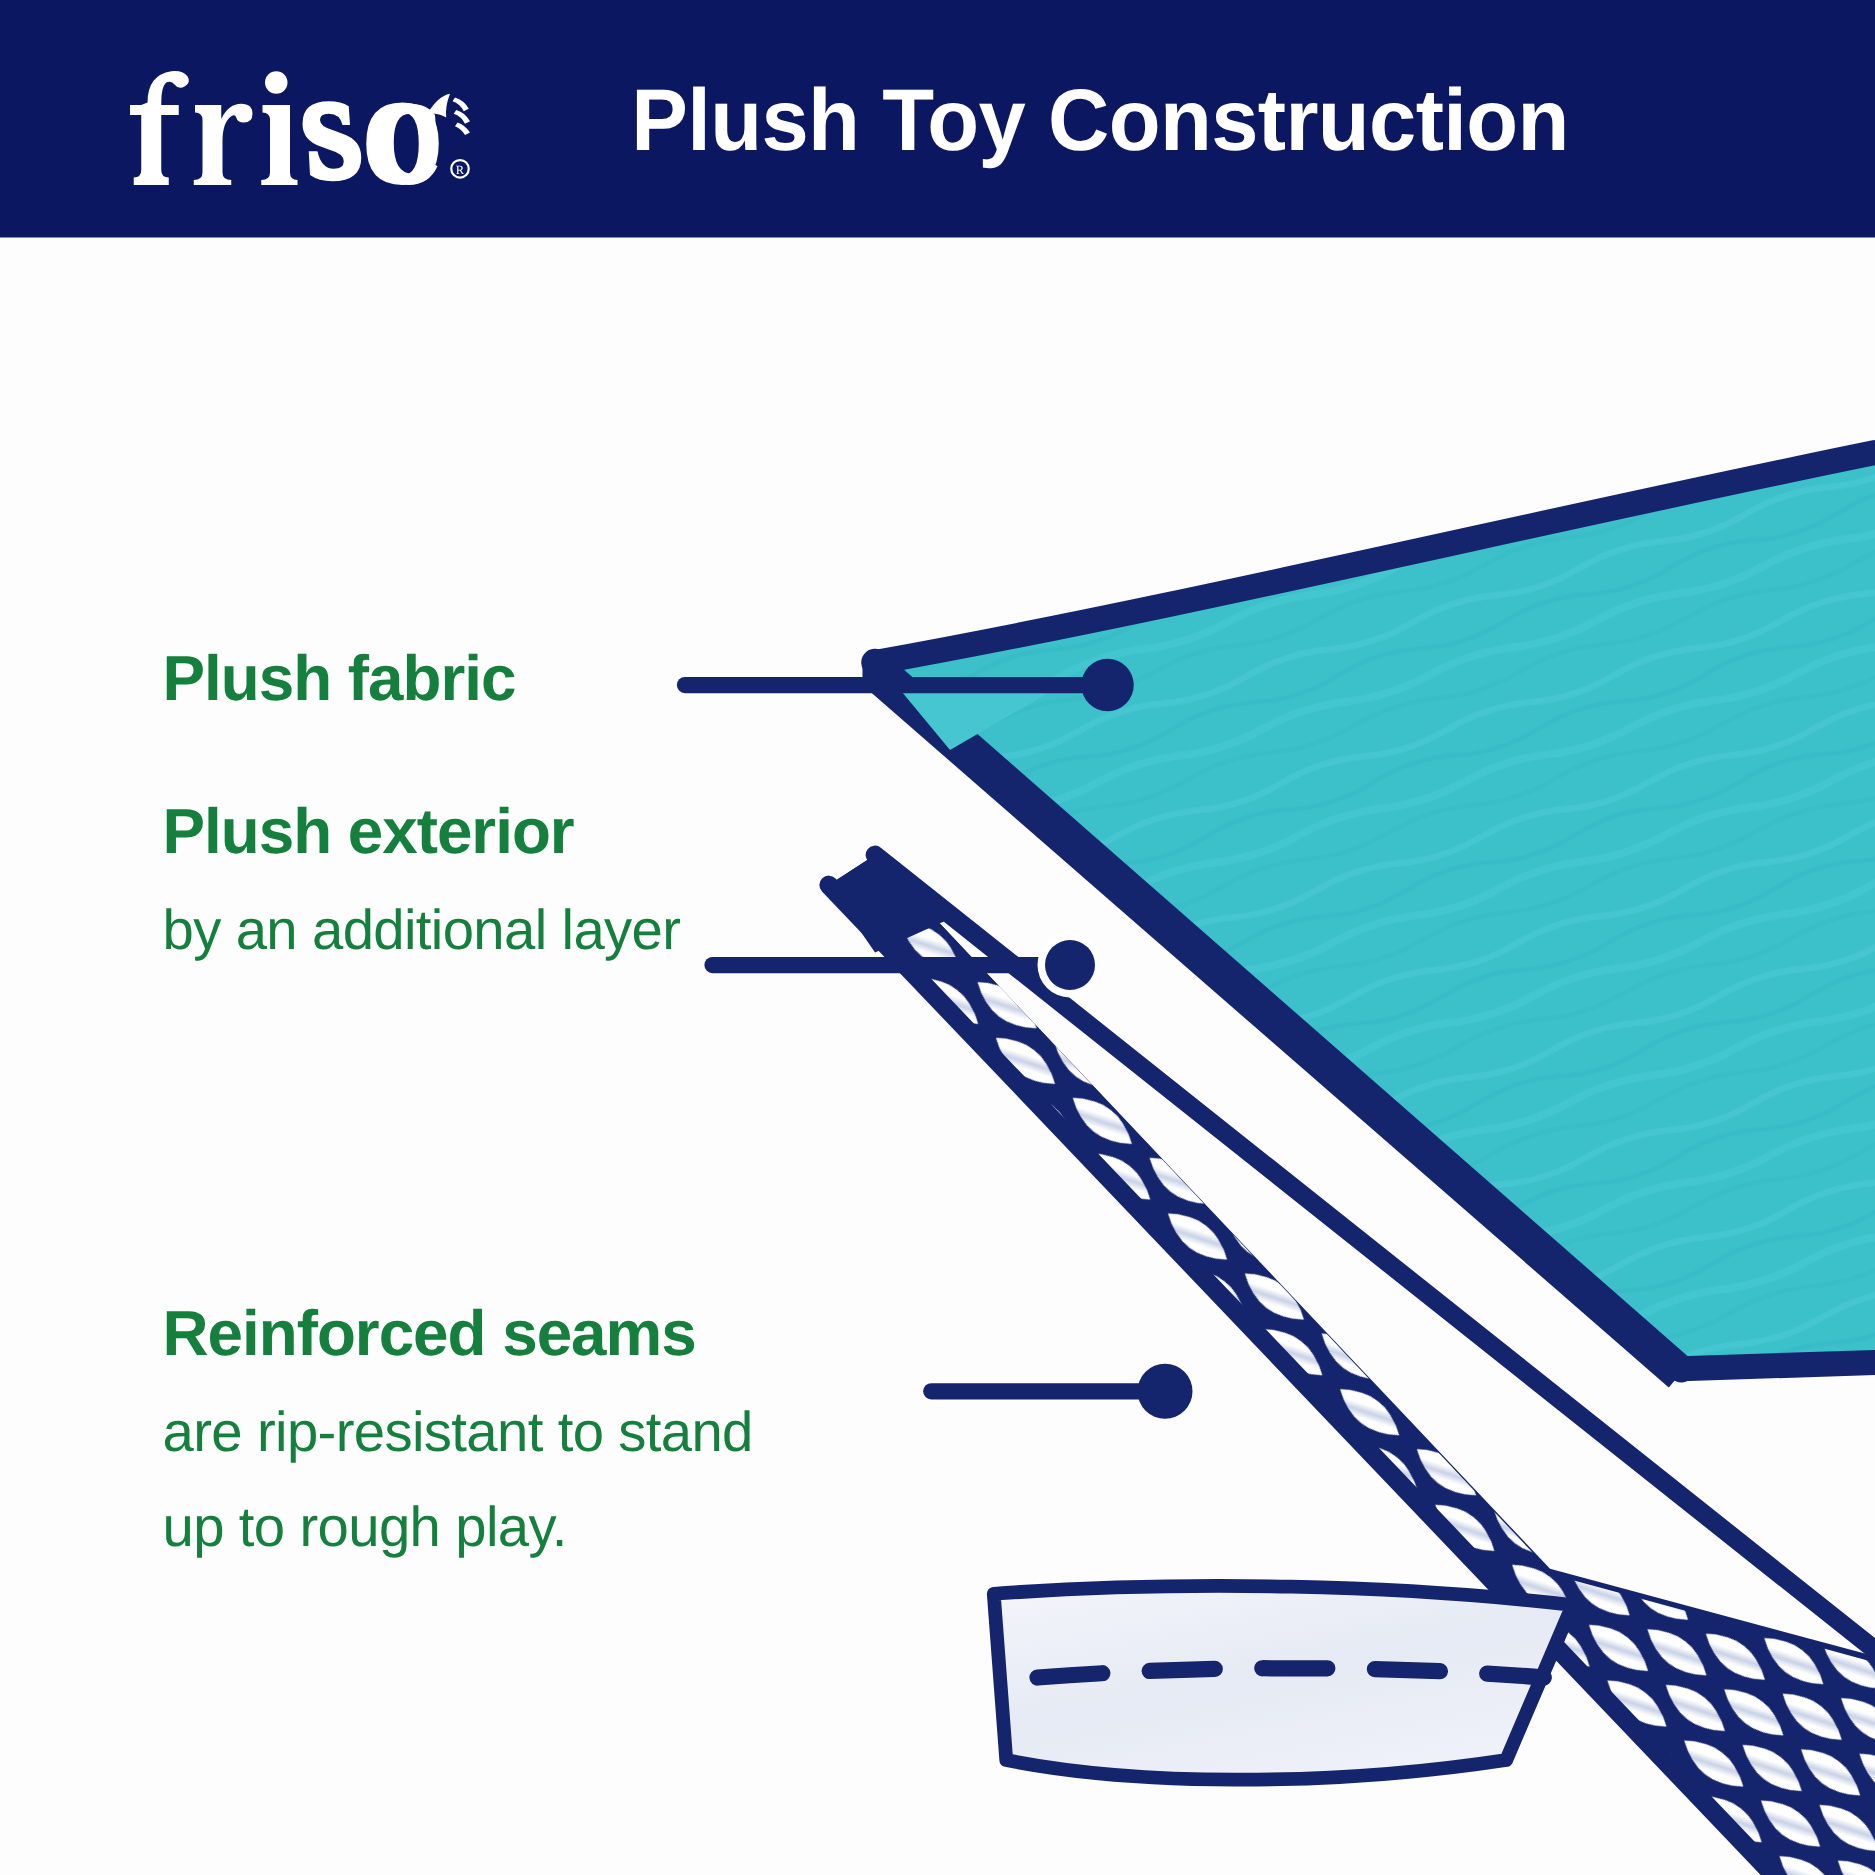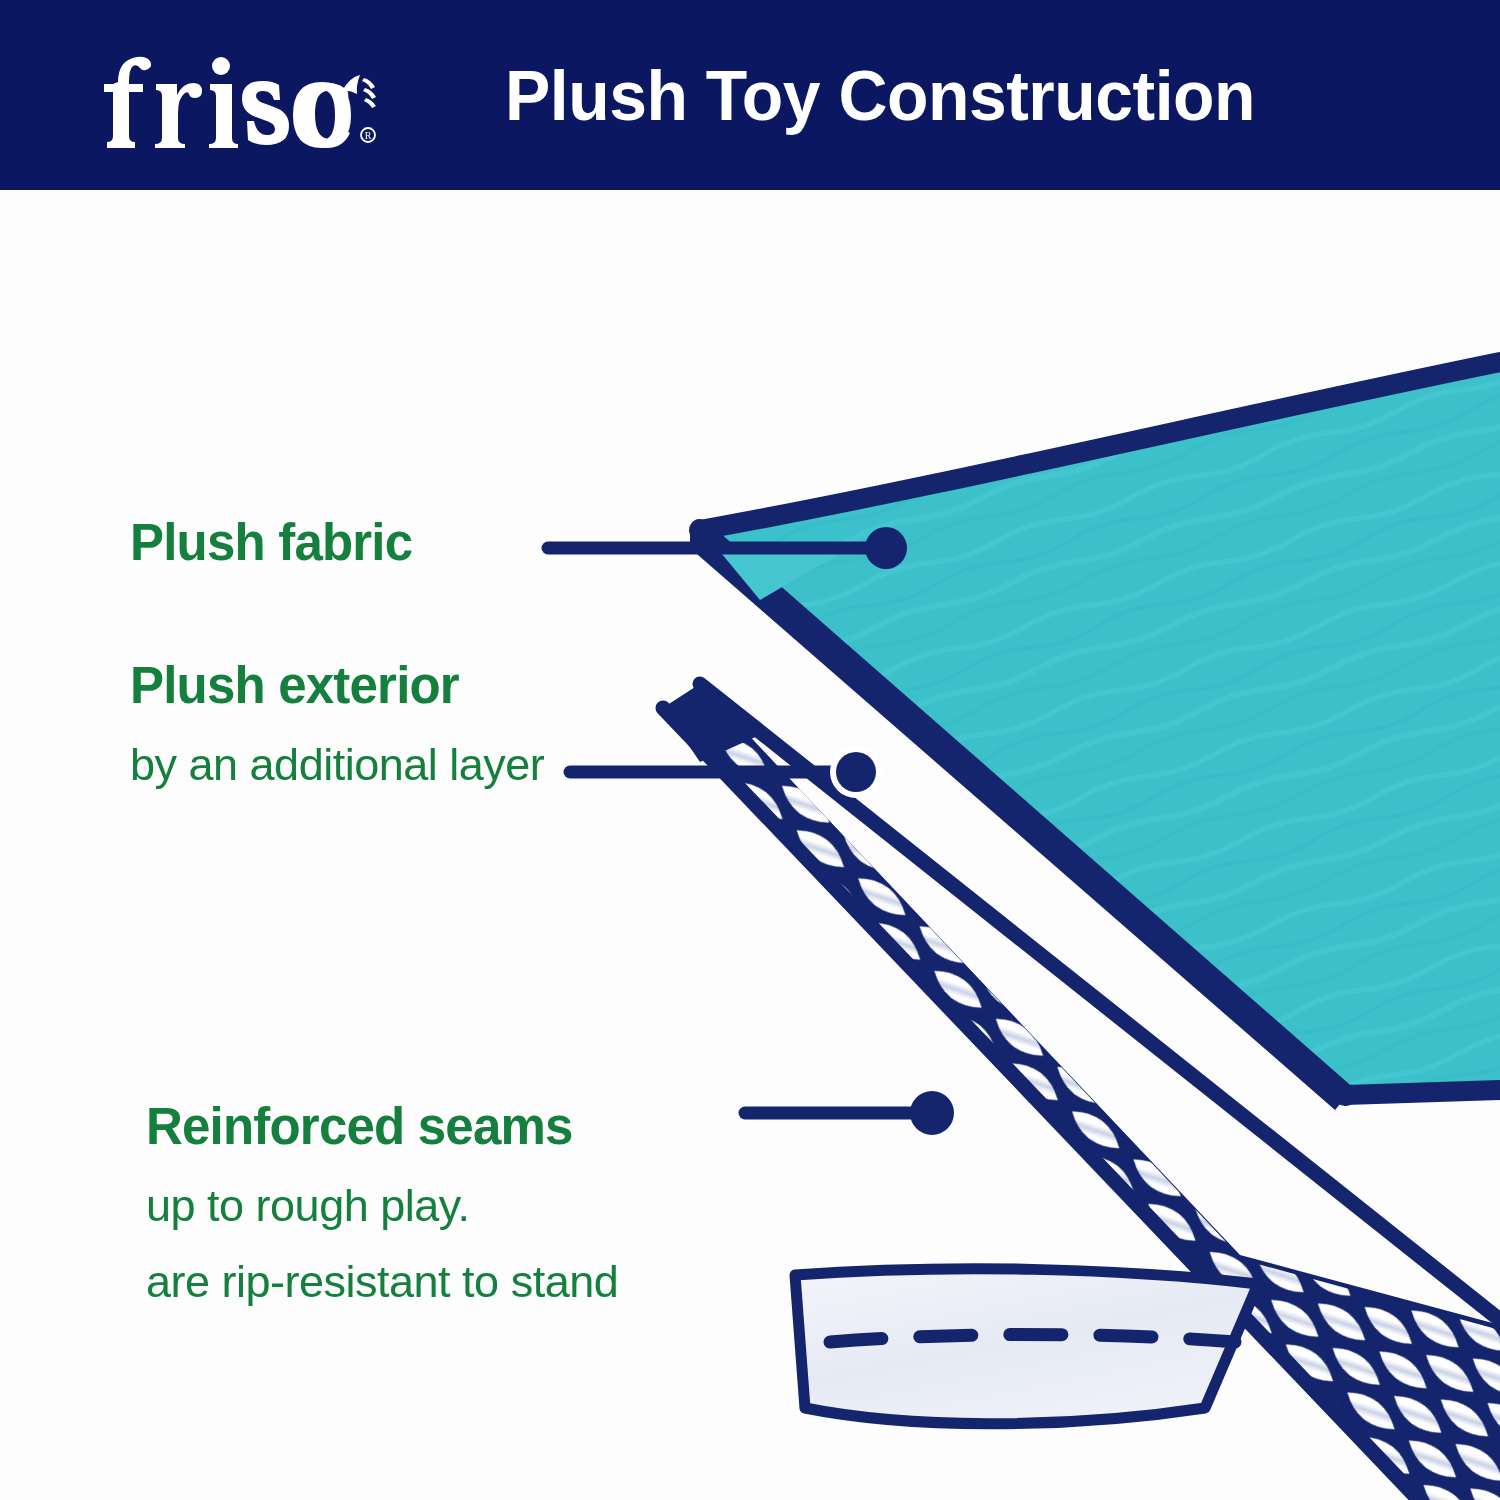--- a/index.html
+++ b/index.html
@@ -78,22 +78,22 @@
   }
   .callout .body {
     font-weight: normal;
     font-size: 45px;
     line-height: 68px;
     letter-spacing: -0.5px;
     white-space: nowrap;
   }
 
   #callout-plush-fabric { left: 130px; top: 505px; }
-  #callout-plush-exterior { left: 130px; top: 648px; }
-  #callout-reinforced-seams { left: 130px; top: 1089px; margin-left: 16px; }
+  #callout-plush-exterior { left: 130px; top: 627px; }
+  #callout-reinforced-seams { left: 130px; top: 1029px; }
 
   #callout-plush-exterior .body { margin-top: 8px; }
   #callout-reinforced-seams .body { margin-top: 8px; }
 </style>
 </head>
 <body>
 
 <div id="page">
 
   <div class="header-bar">
@@ -267,17 +267,17 @@
     <div class="head">Plush fabric</div>
   </div>
 
   <div class="callout" id="callout-plush-exterior">
     <div class="head">Plush exterior</div>
     <div class="body">by an additional layer</div>
   </div>
 
   <div class="callout" id="callout-reinforced-seams">
     <div class="head">Reinforced seams</div>
+    <div class="body">are rip-resistant to stand</div>
     <div class="body">up to rough play.</div>
-    <div class="body">are rip-resistant to stand</div>
   </div>
 
 </div>
 
 </body></html>

